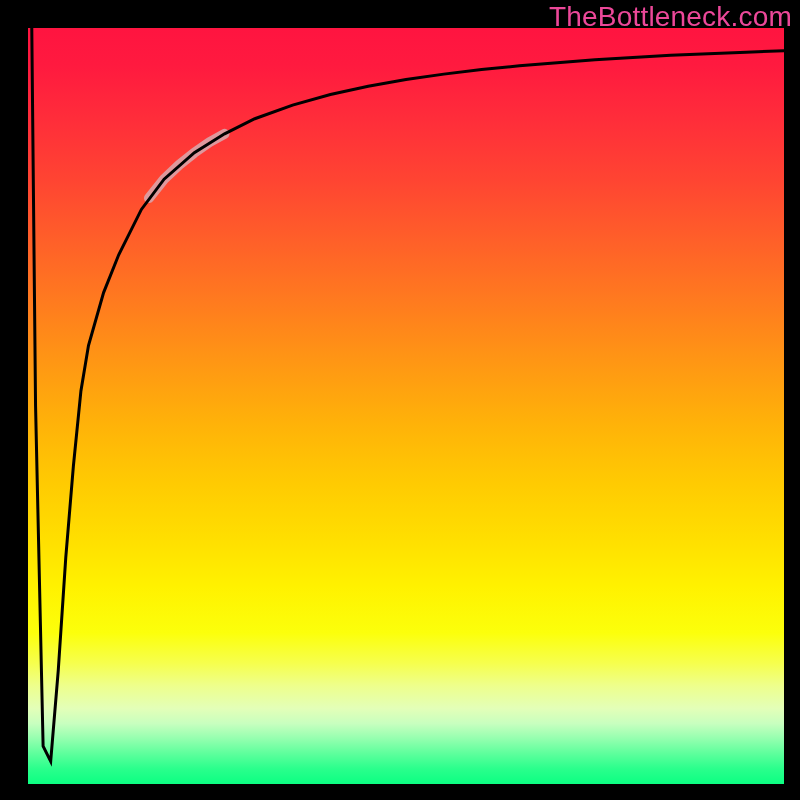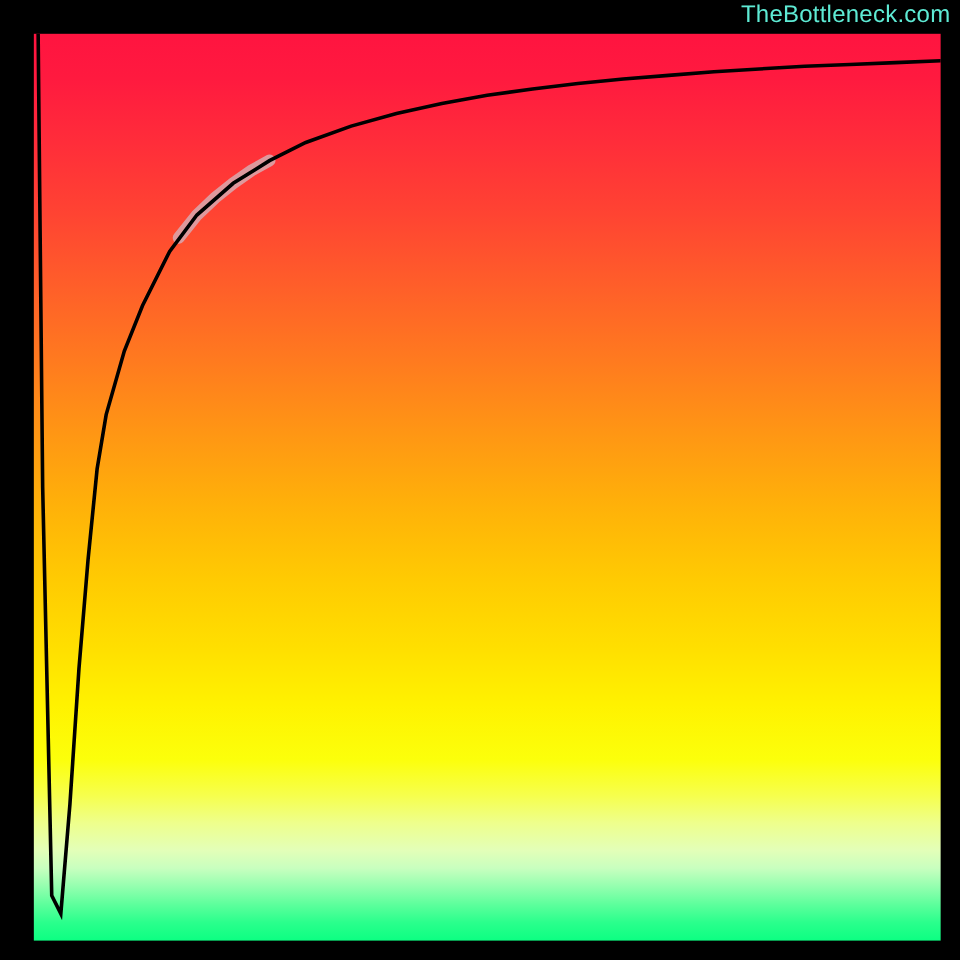--- a/index.html
+++ b/index.html
@@ -12,22 +12,22 @@
     height: 800px;
     background: #000;
     position: relative;
     font-family: Arial, Helvetica, sans-serif;
     overflow: hidden;
   }
   .watermark {
     position: absolute;
     top: 1px;
     right: 8px;
-    font-size: 20px;
-    color: #5eead4;
+    font-size: 28px;
+    color: #ec4899;
     font-weight: 400;
     z-index: 10;
     letter-spacing: 0.2px;
   }
   .plot-area {
     position: absolute;
     left: 28px;
     top: 28px;
     width: 756px;
     height: 756px;

